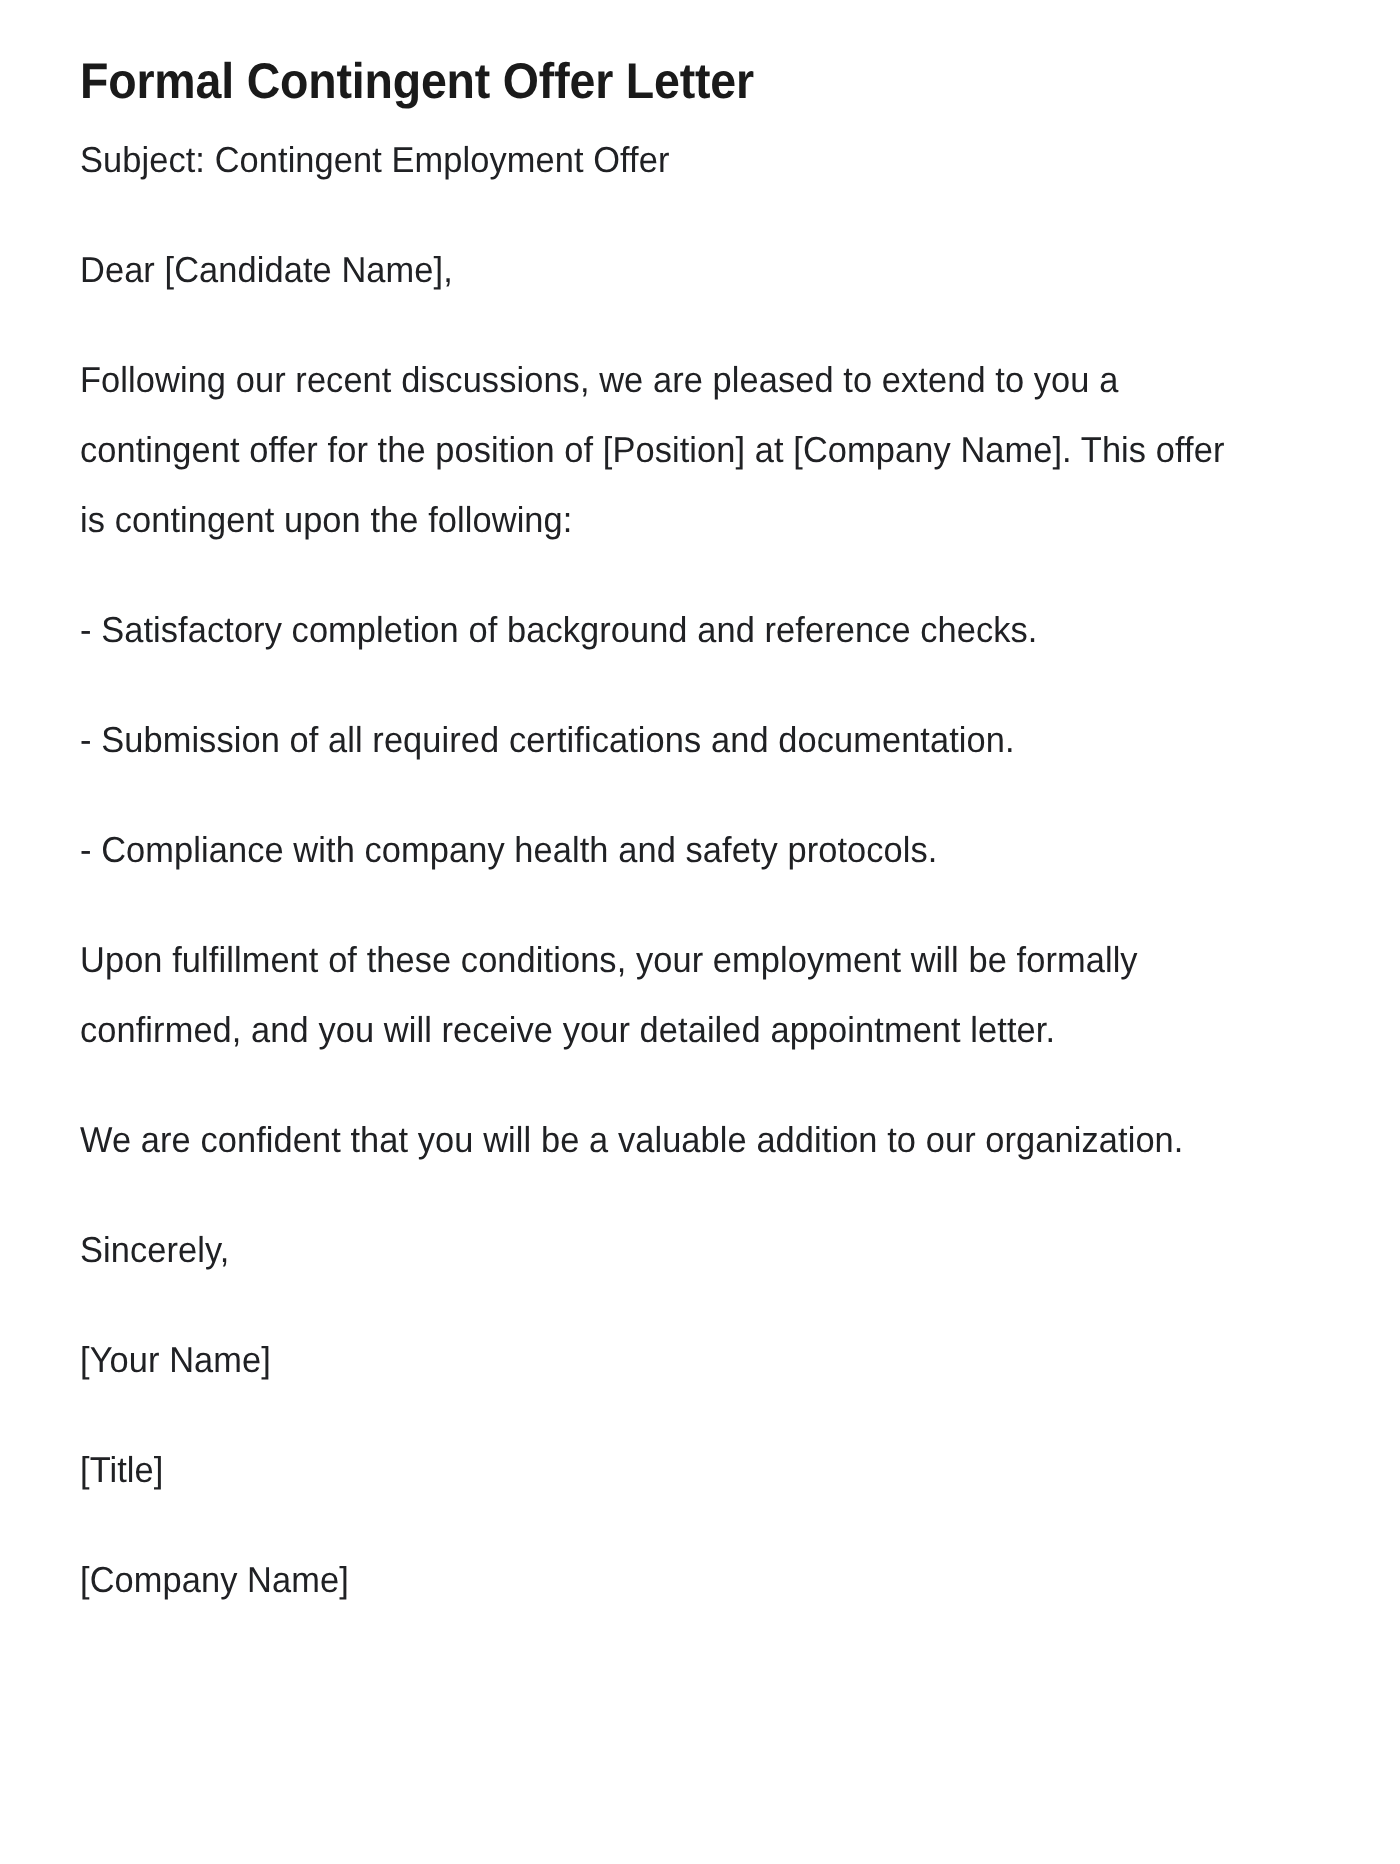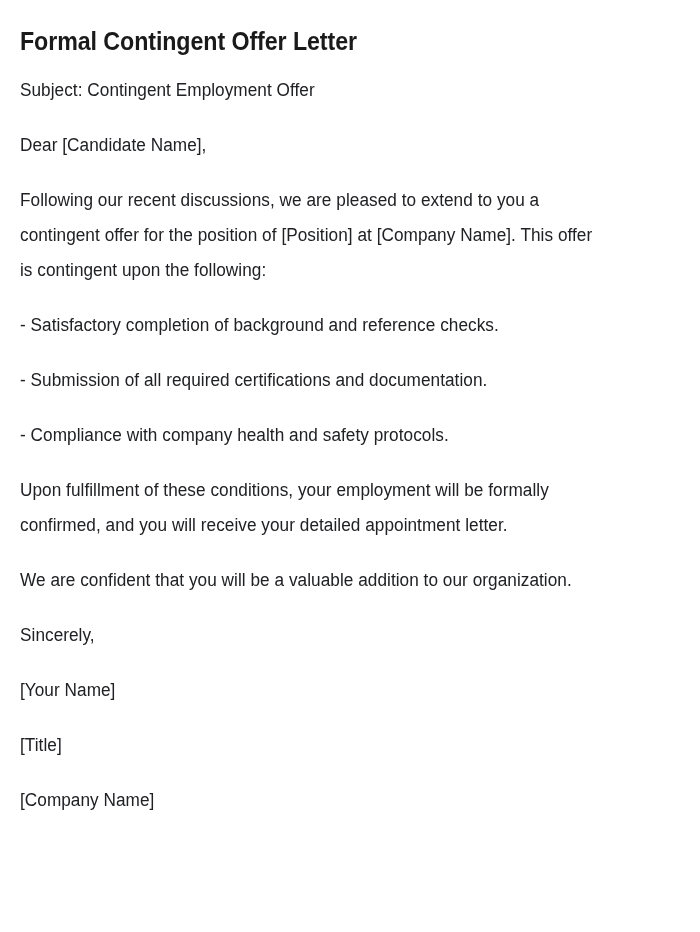--- a/index.html
+++ b/index.html
@@ -17,39 +17,39 @@
     overflow: hidden;
     font-family: "Liberation Sans", "DejaVu Sans", sans-serif;
     color: #202124;
     -webkit-font-smoothing: antialiased;
   }
 
   .page {
     width: 700px;
     height: 932px;
     background: #ffffff;
-    padding: 0 20px;
+    padding: 0 40px;
     position: relative;
   }
 
   .doc-title {
     font-size: 25px;
     font-weight: 700;
     line-height: 30px;
     letter-spacing: -0.1px;
     color: #1a1a1a;
     margin: 0;
     padding-top: 26px;
     transform: scaleX(0.93);
     transform-origin: left center;
     white-space: nowrap;
   }
 
   .body-block {
-    margin-top: 17px;
+    margin-top: 7px;
   }
 
   p.para {
     font-size: 18px;
     line-height: 35px;
     font-weight: 400;
     color: #202124;
     margin: 0 0 20px 0;
     max-width: 612px;
     transform: scaleX(0.955);

